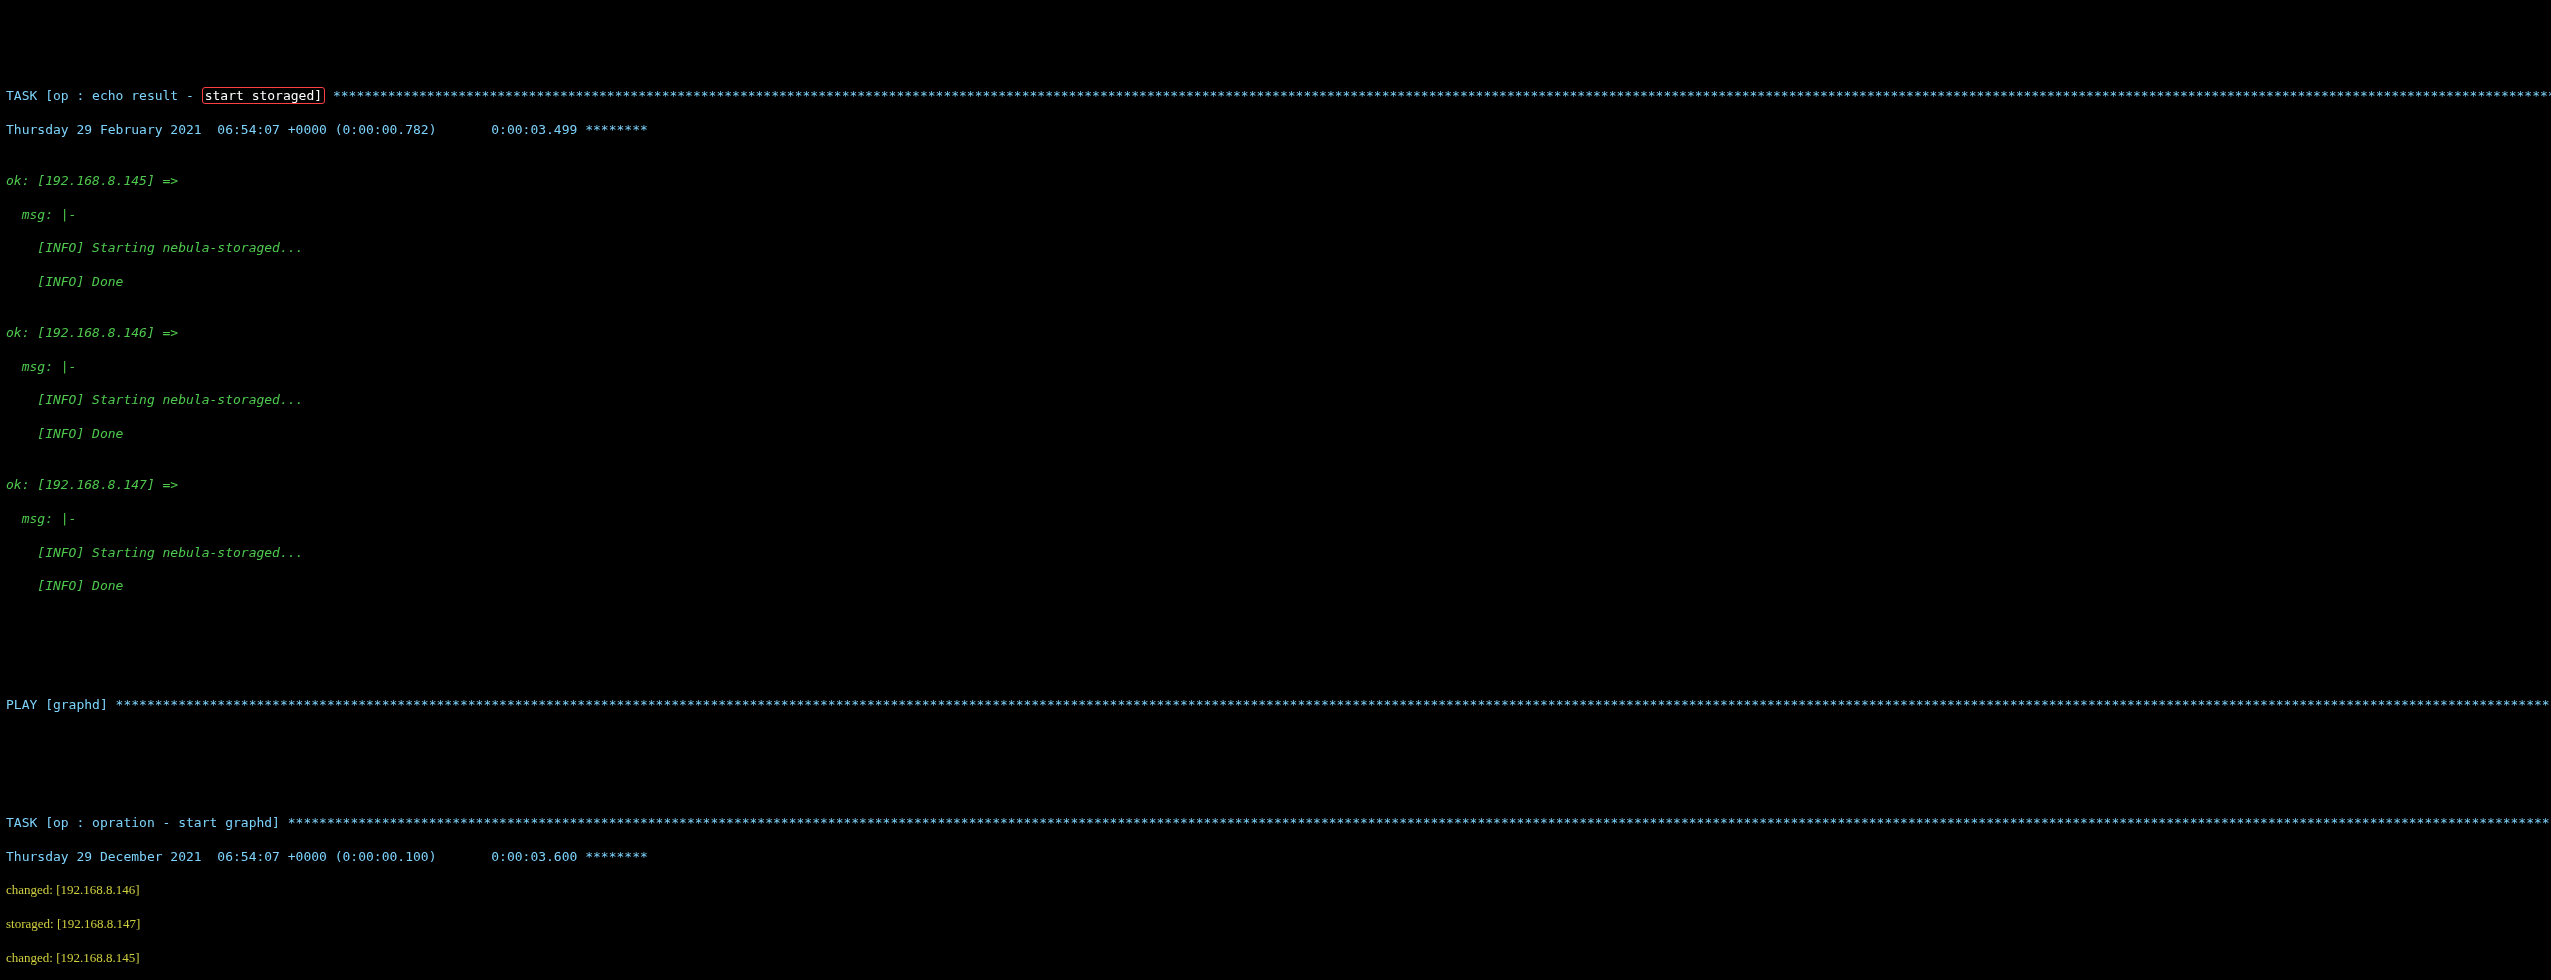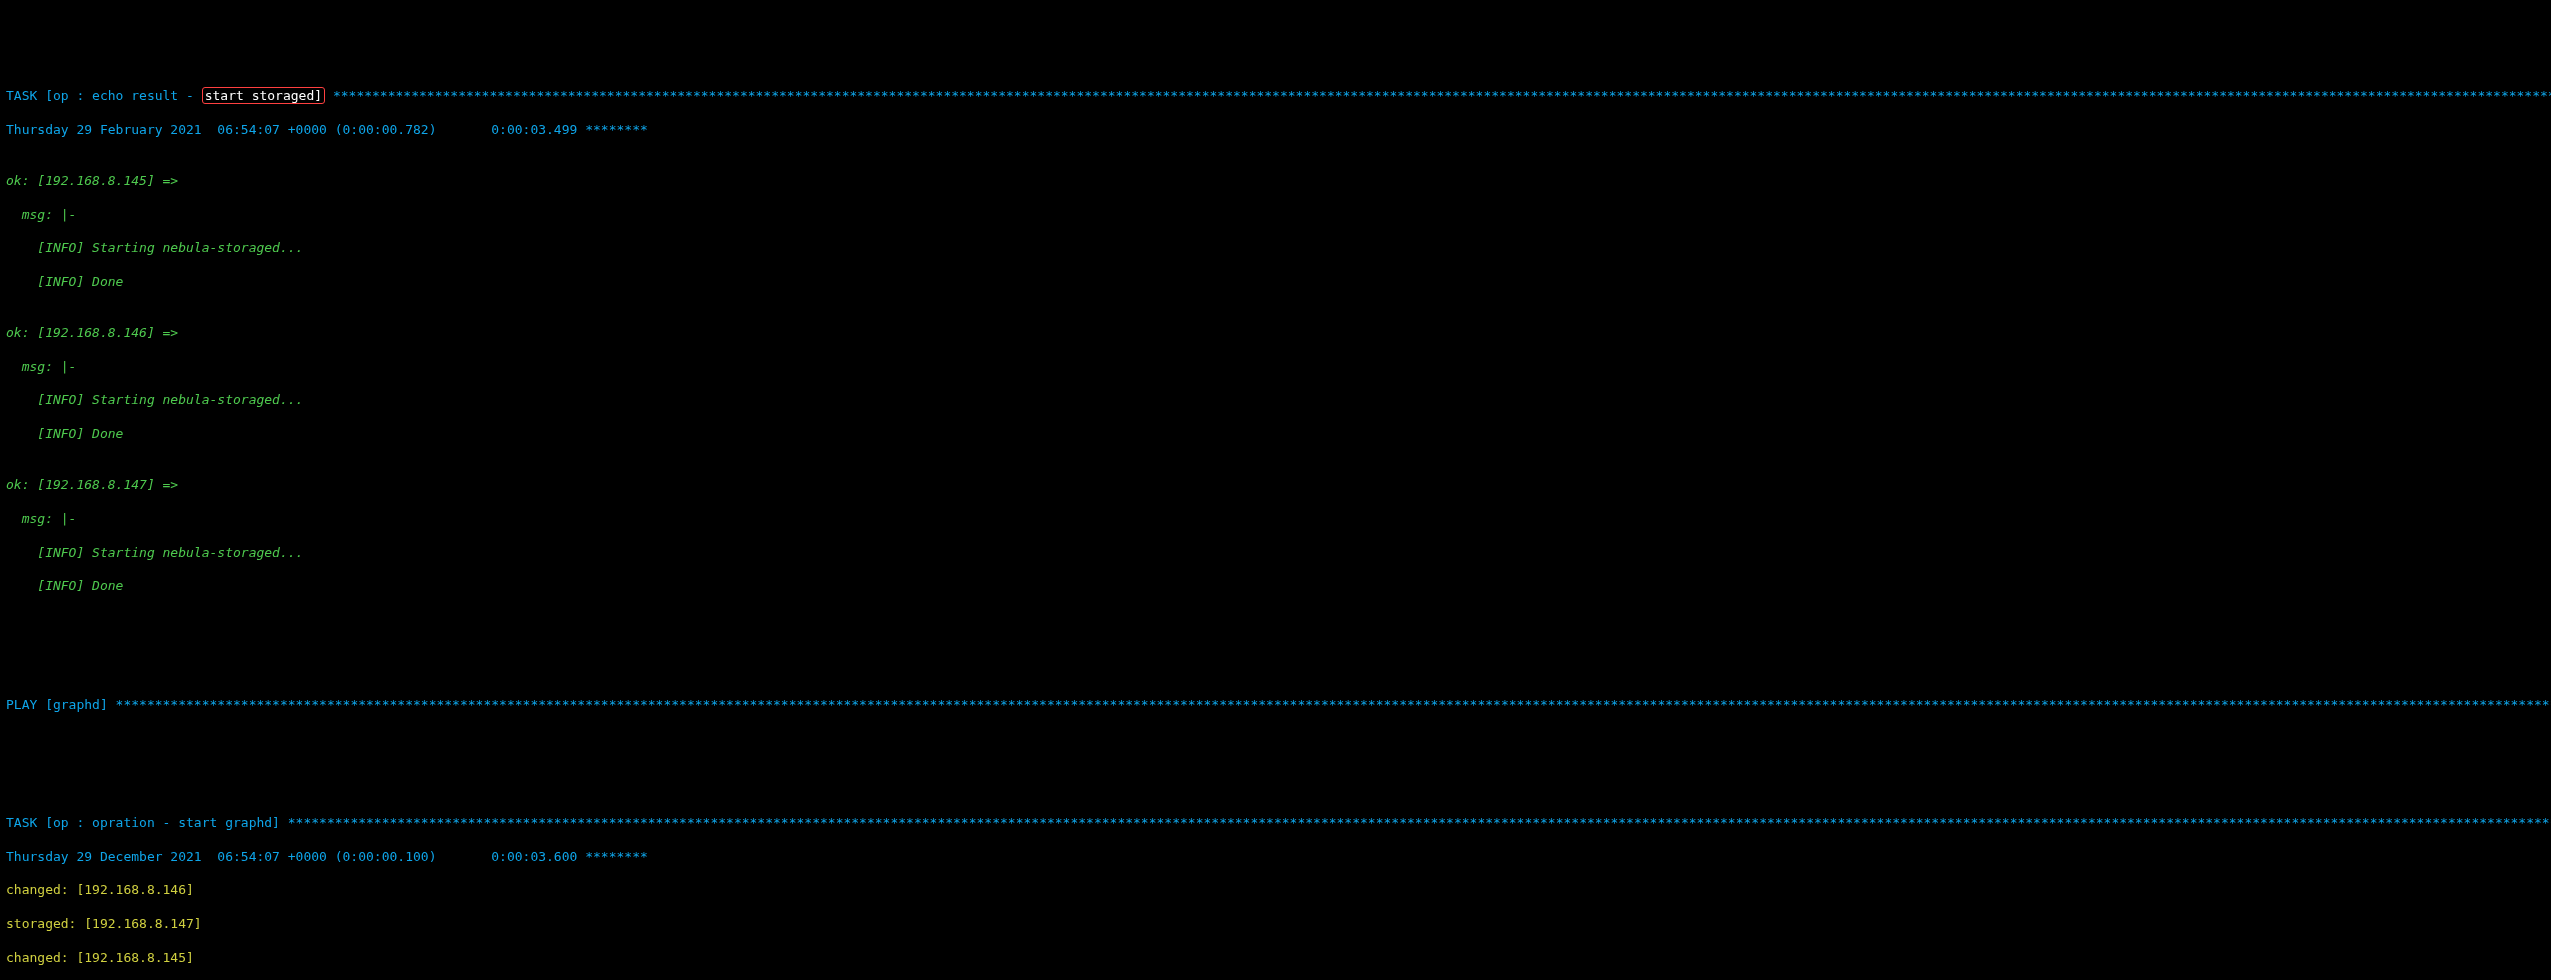--- a/index.html
+++ b/index.html
@@ -6,23 +6,23 @@
   body {
     background: #000000;
     color: #cccccc;
     font-family: 'Menlo', 'Monaco', 'Consolas', monospace;
     font-size: 13px;
     line-height: 1.3;
     padding: 4px 6px;
     white-space: pre;
     overflow-x: hidden;
   }
-  .white { color: #0ea5e9; }
+  .white { color: #7dd3fc; }
   .green { color: #4ec94e; font-style: italic; }
-  .yellow { color: #d0d040; }
+  .yellow { color: #d0d040; font-family: Liberation Serif, serif; }
   .highlight {
     border: 1px solid #ff4040;
     border-radius: 3px;
     padding: 0 2px;
     color: #ffffff;
     margin-top: 22px;
   }
   .row { display: block; }
   .field { display: inline; }
 </style>

